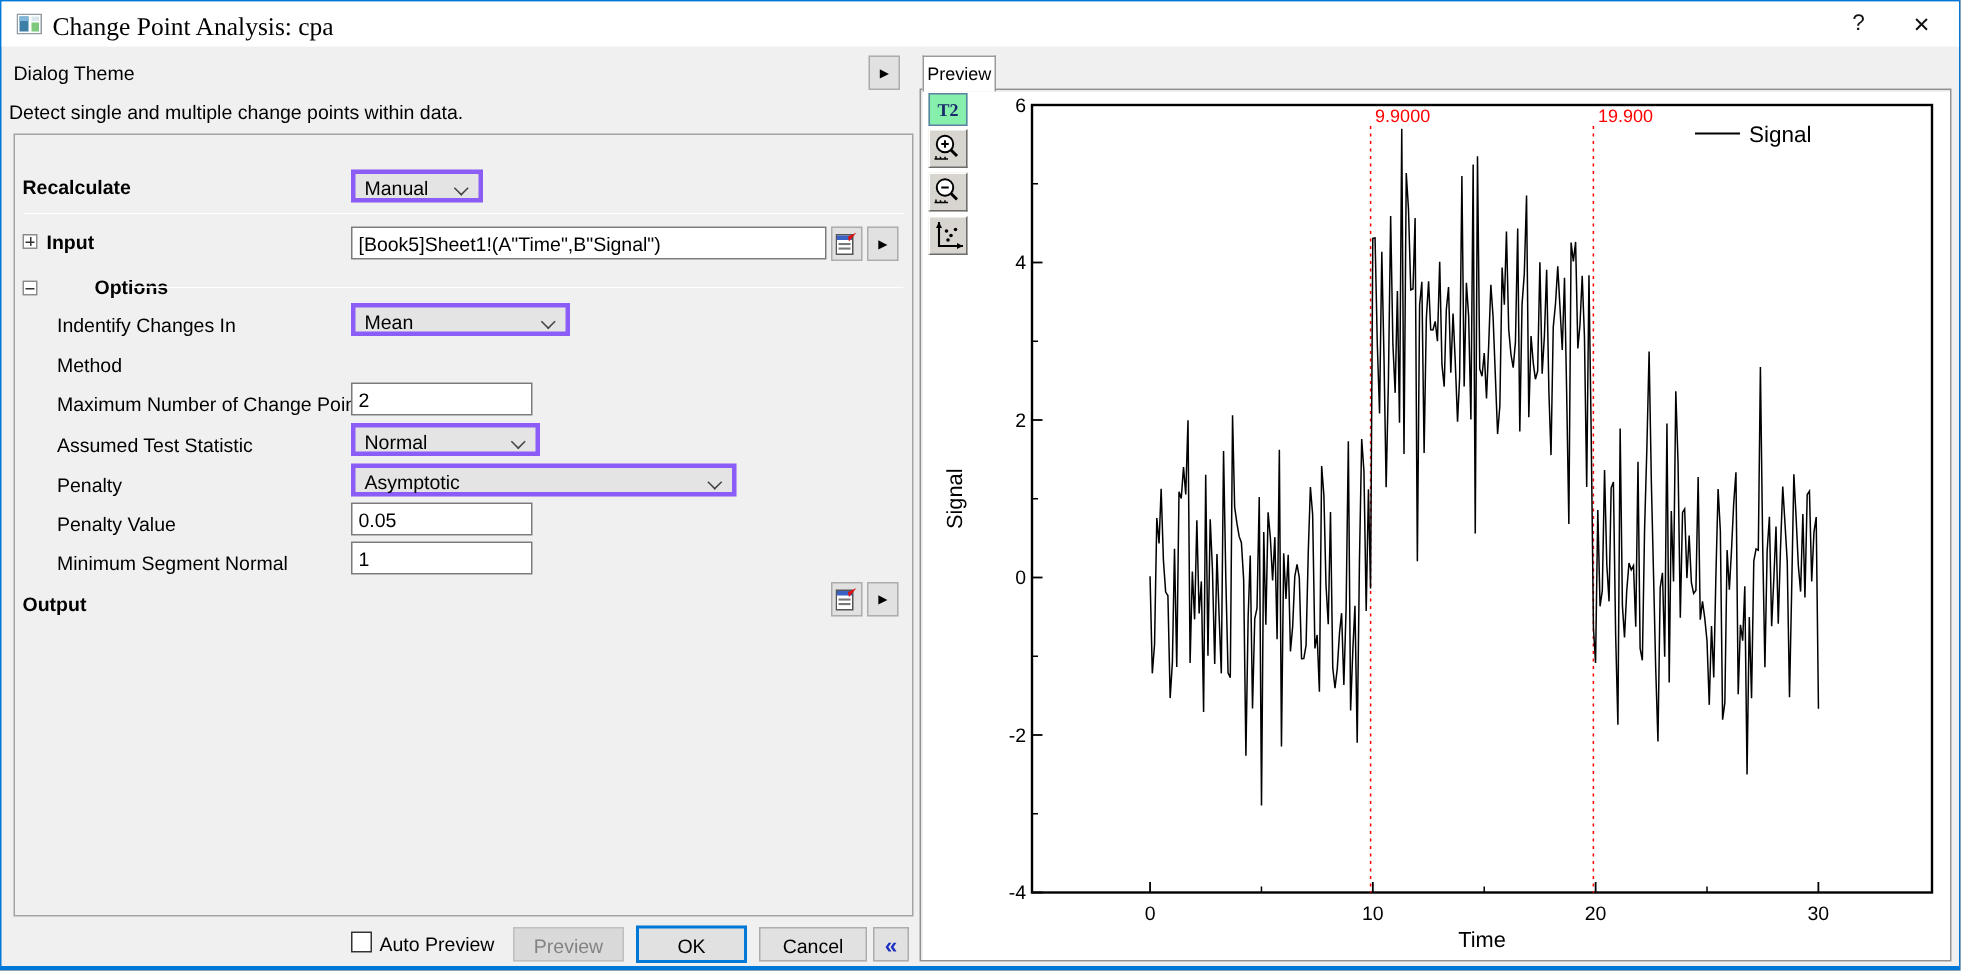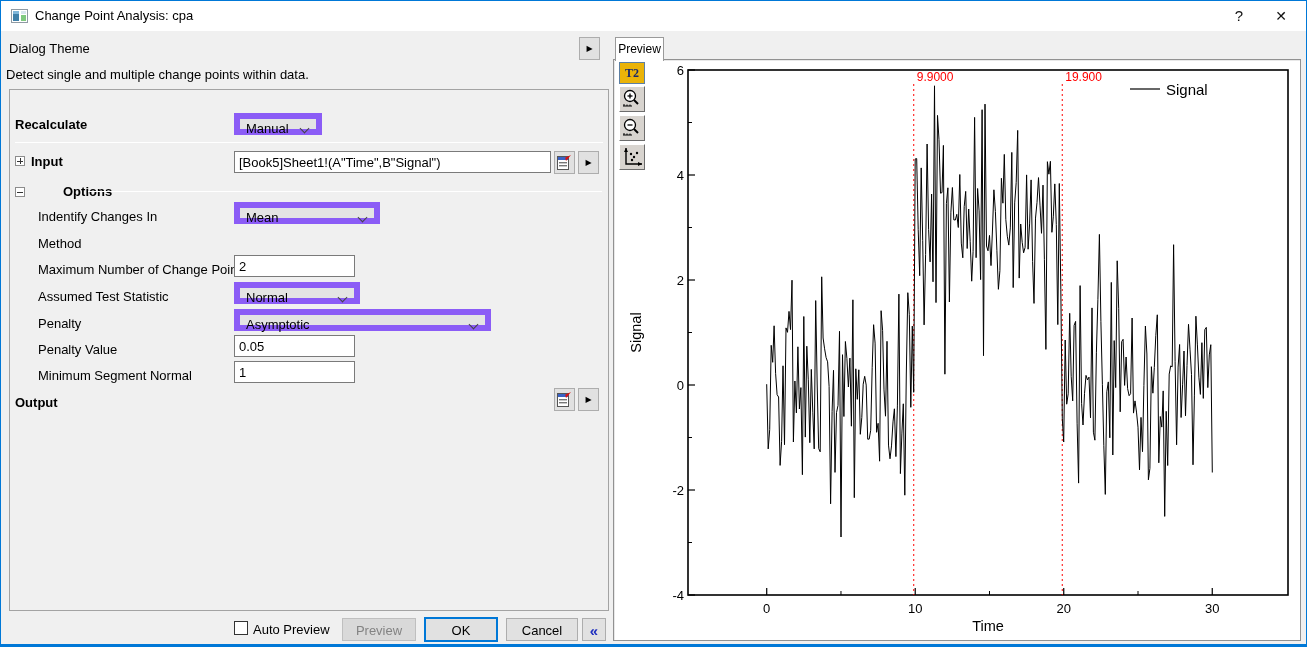--- a/index.html
+++ b/index.html
@@ -3,38 +3,38 @@
 <meta charset="utf-8">
 <style>
   html,body{margin:0;padding:0;}
   body{font-family:"Liberation Sans",sans-serif;background:#555;}
   *{box-sizing:border-box;}
   #window{position:relative;width:1307px;height:647px;background:#f0f0f0;
     border:1px solid #0078d7;border-bottom:3px solid #0078d7;overflow:hidden;}
   
   #titlebar{position:absolute;left:0;top:0;width:100%;height:30px;background:#ffffff;}
   #title-icon{position:absolute;left:10px;top:8px;width:17px;height:14px;}
-  #title-text{position:absolute;left:34px;top:7px;font-size:13px;color:#000;}
+  #title-text{position:absolute;left:34px;top:7px;font-size:17px;color:#000;font-family:Liberation Serif, serif;}
   .cap-btn{position:absolute;top:3px;width:30px;height:24px;text-align:center;
     line-height:24px;font-size:15px;color:#111;cursor:default;}
   #btn-help{right:52px;}
   #btn-close{right:10px;font-size:14px;}
   
   #theme-label{position:absolute;left:8px;top:40px;font-size:13px;color:#000;}
   #theme-field{position:absolute;left:90px;top:36px;width:483px;height:23px;background:#f0f0f0;
     border:1px solid #ababab;font-size:12px;color:#757575;line-height:21px;padding-left:7px;}
   .flyout-btn{position:absolute;width:21px;height:23px;background:#e1e1e1;border:1px solid #adadad;
     text-align:center;line-height:21px;font-size:8px;color:#000;}
   #theme-flyout{left:578px;top:36px;}
   #description{position:absolute;left:5px;top:66px;font-size:13px;color:#000;}
   
   #form-panel{position:absolute;left:8px;top:88px;width:600px;height:522px;border:1px solid #a3a3a3;}
   .flabel{position:absolute;font-size:13px;color:#000;white-space:nowrap;}
   .bold{font-weight:bold;}
-  .combo{position:absolute;height:22px;background:#e4e4e4;border:6px solid #8b5cf6;
+  .combo{position:absolute;height:22px;background:#e4e4e4;border:3px solid #8b5cf6;
     font-size:13px;color:#000;line-height:20px;padding-left:6px;}
   .combo .chev{position:absolute;right:8px;top:6px;width:7px;height:7px;border-right:1.4px solid #444;
     border-bottom:1.4px solid #444;transform:rotate(45deg);}
   .tinput{position:absolute;height:22px;background:#fff;border:1px solid #7a7a7a;font-size:13px;
     color:#000;padding:0 4px;font-family:"Liberation Sans",sans-serif;}
   .sep{position:absolute;height:1px;background:#cfcfcf;border-bottom:1px solid #ffffff;}
   .expander{position:absolute;width:10px;height:10px;background:#fff;border:1px solid #8c8c8c;}
   .expander i{position:absolute;left:1px;top:4px;width:6px;height:1px;background:#333;}
   .expander.plus b{position:absolute;left:4px;top:1px;width:1px;height:6px;background:#333;}
   .mini-btn{position:absolute;width:21px;height:23px;background:#e1e1e1;border:1px solid #adadad;
@@ -49,21 +49,21 @@
   #btn-collapse{left:581px;top:617px;width:24px;color:#1f2fbf;font-weight:bold;font-size:15px;}
   #autopreview-label{position:absolute;left:252px;top:621px;font-size:13px;}
   #autopreview-box{left:233px;top:620px;}
   
   #preview-tab{position:absolute;left:614px;top:36px;width:49px;height:24px;background:#fff;
     border:1px solid #9a9a9a;border-bottom:none;font-size:12px;text-align:center;line-height:23px;z-index:3;}
   #graph-page{position:absolute;left:612px;top:58px;width:688px;height:582px;background:#ffffff;
     border:1px solid #919191;box-shadow:inset 1px 1px 0 #e8e8e8;z-index:1;}
   .tool-btn{position:absolute;left:5px;width:26px;height:26px;background:#d8d4cf;
     border:1px solid #6d6d6d;border-top-color:#fff;border-left-color:#fff;z-index:4;}
-  #tool-t2{top:2px;height:22px;background:#eab308;border:1px solid #5c7fa3;
+  #tool-t2{top:2px;height:22px;background:#86efac;border:1px solid #5c7fa3;
     font-family:"Liberation Serif",serif;font-weight:bold;font-size:12px;color:#1b2a6b;
     text-align:center;line-height:20px;}
   #tool-zoomin{top:26px;}
   #tool-zoomout{top:55px;}
   #tool-rescale{top:84px;}
   #preview-chart{position:absolute;left:0;top:0;z-index:2;}
 </style>
 </head>
 <body>
 

